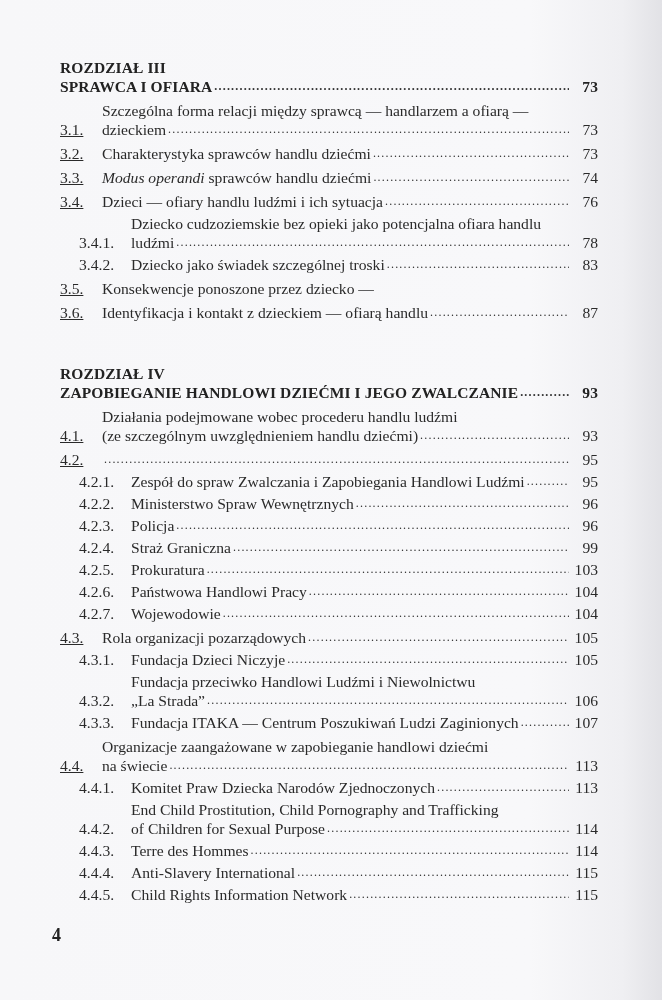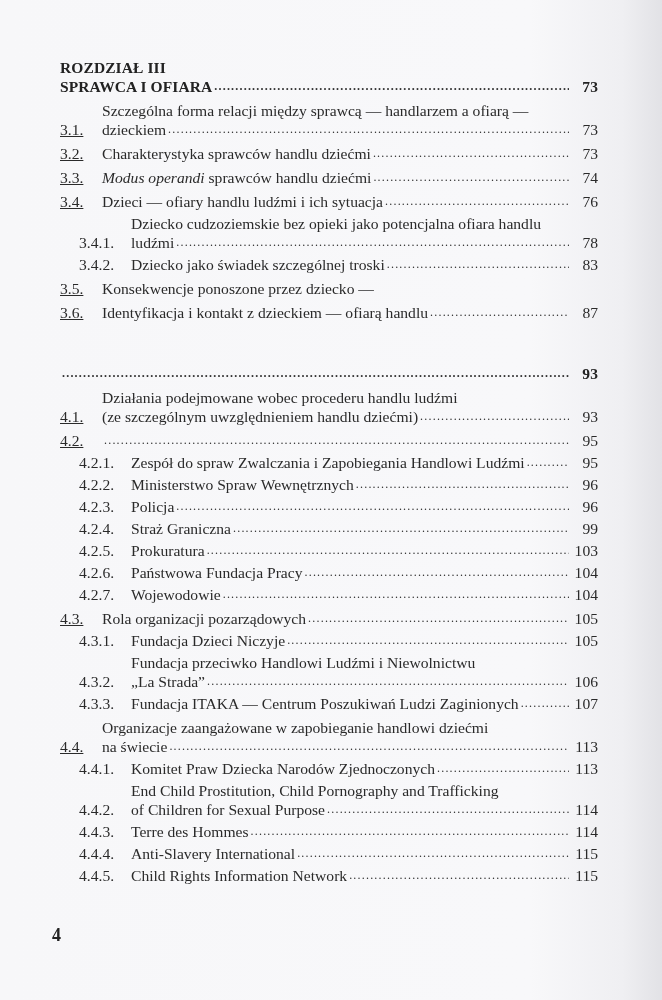--- a/index.html
+++ b/index.html
@@ -141,21 +141,23 @@
           <div class="textcol">
             <div class="line">
               <span class="txt">Identyfikacja i kontakt z dzieckiem — ofiarą handlu</span>
               <span class="dots"></span>
               <span class="page-no">87</span>
             </div>
           </div>
         </div>
       </div>
       <div class="chapter">
+        <div class="chap-head">ROZDZIAŁ IV</div>
         <div class="chap-head line">
+          <span class="txt">ZAPOBIEGANIE HANDLOWI DZIEĆMI I JEGO ZWALCZANIE</span>
           <span class="dots"></span>
           <span class="page-no">93</span>
         </div>
         <div class="row entry lvl1">
           <span class="num">4.1.</span>
           <div class="textcol">
             <div class="line">
               <span class="txt">Działania podejmowane wobec procederu handlu ludźmi</span>
             </div>
             <div class="line">
@@ -221,21 +223,21 @@
               <span class="txt">Prokuratura</span>
               <span class="dots"></span>
               <span class="page-no">103</span>
             </div>
           </div>
         </div>
         <div class="row entry lvl2 sub">
           <span class="num">4.2.6.</span>
           <div class="textcol">
             <div class="line">
-              <span class="txt">Państwowa Fundacja Pracy</span>
+              <span class="txt">Państwowa Handlowi Pracy</span>
               <span class="dots"></span>
               <span class="page-no">104</span>
             </div>
           </div>
         </div>
         <div class="row entry lvl2 sub">
           <span class="num">4.2.7.</span>
           <div class="textcol">
             <div class="line">
               <span class="txt">Wojewodowie</span>

